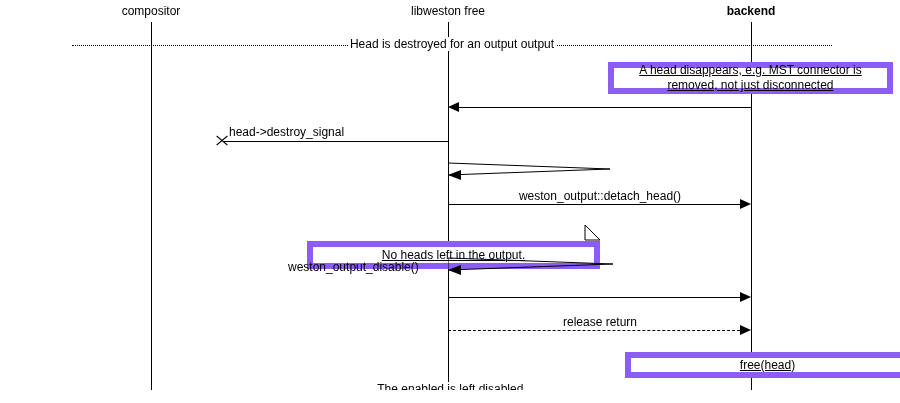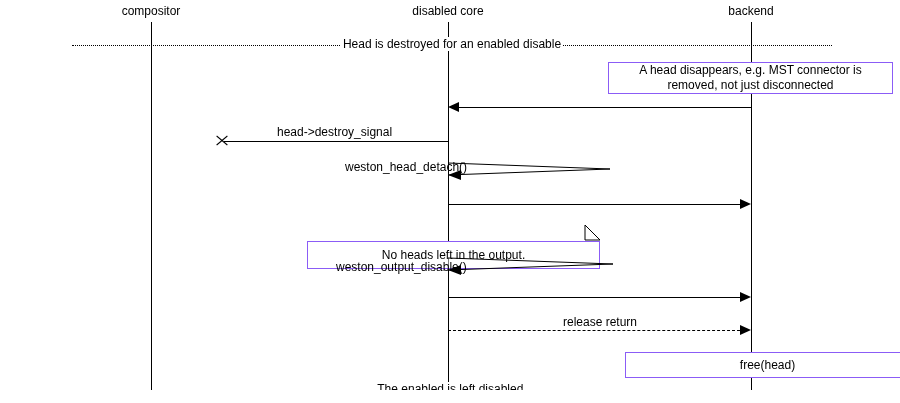--- a/index.html
+++ b/index.html
@@ -54,50 +54,50 @@
   .msg-label {
     position: absolute;
     font-size: 12px;
     color: #000000;
     white-space: nowrap;
     text-align: center;
     transform: translateX(-50%);
   }
   .msg-label.right-aligned {
     transform: none;
-    margin-left: 48px;
   }
   .arrowhead {
     position: absolute;
     width: 0;
     height: 0;
   }
   .arrowhead.right {
     border-top: 5px solid transparent;
     border-bottom: 5px solid transparent;
     border-left: 11px solid #000000;
   }
   .arrowhead.left {
     border-top: 5px solid transparent;
     border-bottom: 5px solid transparent;
     border-right: 11px solid #000000;
   }
   .note-box {
     position: absolute;
     box-sizing: border-box;
-    border: 1px solid #8b5cf6;
+    border: 6px solid #8b5cf6;
     background: #ffffff;
     font-size: 12px;
     color: #000000;
     display: flex;
     align-items: center;
     justify-content: center;
     text-align: center;
     line-height: 15px;
     padding: 0 4px;
+    text-decoration: underline;
   }
   .note-fold {
     position: absolute;
     width: 0;
     height: 0;
   }
   .xmark {
     position: absolute;
     width: 14px;
     height: 14px;
@@ -118,52 +118,52 @@
   .selfcall svg {
     display: block;
   }
 </style>
 </head>
 <body>
 
 <div id="diagram">
 
   <div class="participant-label" style="left:151px; top:4px;">compositor</div>
-  <div class="participant-label" style="left:448px; top:4px;">disabled core</div>
-  <div class="participant-label" style="left:751px; top:4px;">backend</div>
+  <div class="participant-label" style="left:448px; top:4px;">libweston free</div>
+  <div class="participant-label" style="left:751px; top:4px;font-weight:bold;">backend</div>
 
   <div class="lifeline" style="left:151px; top:22px; height:381px;"></div>
   <div class="lifeline" style="left:448px; top:22px; height:381px;"></div>
   <div class="lifeline" style="left:751px; top:22px; height:381px;"></div>
 
   <div class="divider-line" style="left:72px; top:45px; width:760px;"></div>
-  <div class="divider-label" style="left:452px; top:37px;">Head is destroyed for an enabled disable</div>
+  <div class="divider-label" style="left:452px; top:37px;">Head is destroyed for an output output</div>
 
   <div class="note-box" style="left:608px; top:62px; width:285px; height:32px;">A head disappears, e.g. MST connector is removed, not just disconnected</div>
 
   <div class="msg-line" style="left:459px; top:107px; width:292px;"></div>
   <div class="arrowhead left" style="left:448px; top:102px;"></div>
 
   <div class="msg-line" style="left:224px; top:141px; width:224px;"></div>
   <div class="xmark" style="left:215px; top:134px;">
     <span></span>
       <span></span>
   </div>
   <div class="msg-label right-aligned" style="left:229px; top:125px;">head-&gt;destroy_signal</div>
 
   <div class="selfcall" style="left:448px; top:160px;">
     <svg width="165" height="22" viewBox="0 0 165 22">
       <path d="M 0 3 L 162 9 L 0 15 Z" fill="none" stroke="#000000" stroke-width="1"></path>
       <path d="M 0 15 L 13 10 L 13 20 Z" fill="#000000"></path>
     </svg>
   </div>
-  <div class="msg-label right-aligned" style="left:297px; top:160px;">weston_head_detach()</div>
 
   <div class="msg-line" style="left:448px; top:204px; width:292px;"></div>
   <div class="arrowhead right" style="left:740px; top:199px;"></div>
+  <div class="msg-label" style="left:600px; top:189px;">weston_output::detach_head()</div>
 
   <div class="note-box" style="left:307px; top:225px; width:293px; height:28px;margin-top:16px;">No heads left in the output.</div>
   <div class="note-fold" style="left:585px; top:225px;
        border-top:15px solid #ffffff; border-left:15px solid transparent;"></div>
   <svg style="position:absolute; left:584px; top:224px;" width="17" height="17">
     <path d="M 1 1 L 16 16 L 1 16 Z" fill="#ffffff" stroke="none"></path>
     <path d="M 1 1 L 16 16" stroke="#000000" stroke-width="1" fill="none"></path>
     <path d="M 1 1 L 1 16 L 16 16" stroke="#000000" stroke-width="1" fill="none"></path>
   </svg>
 

